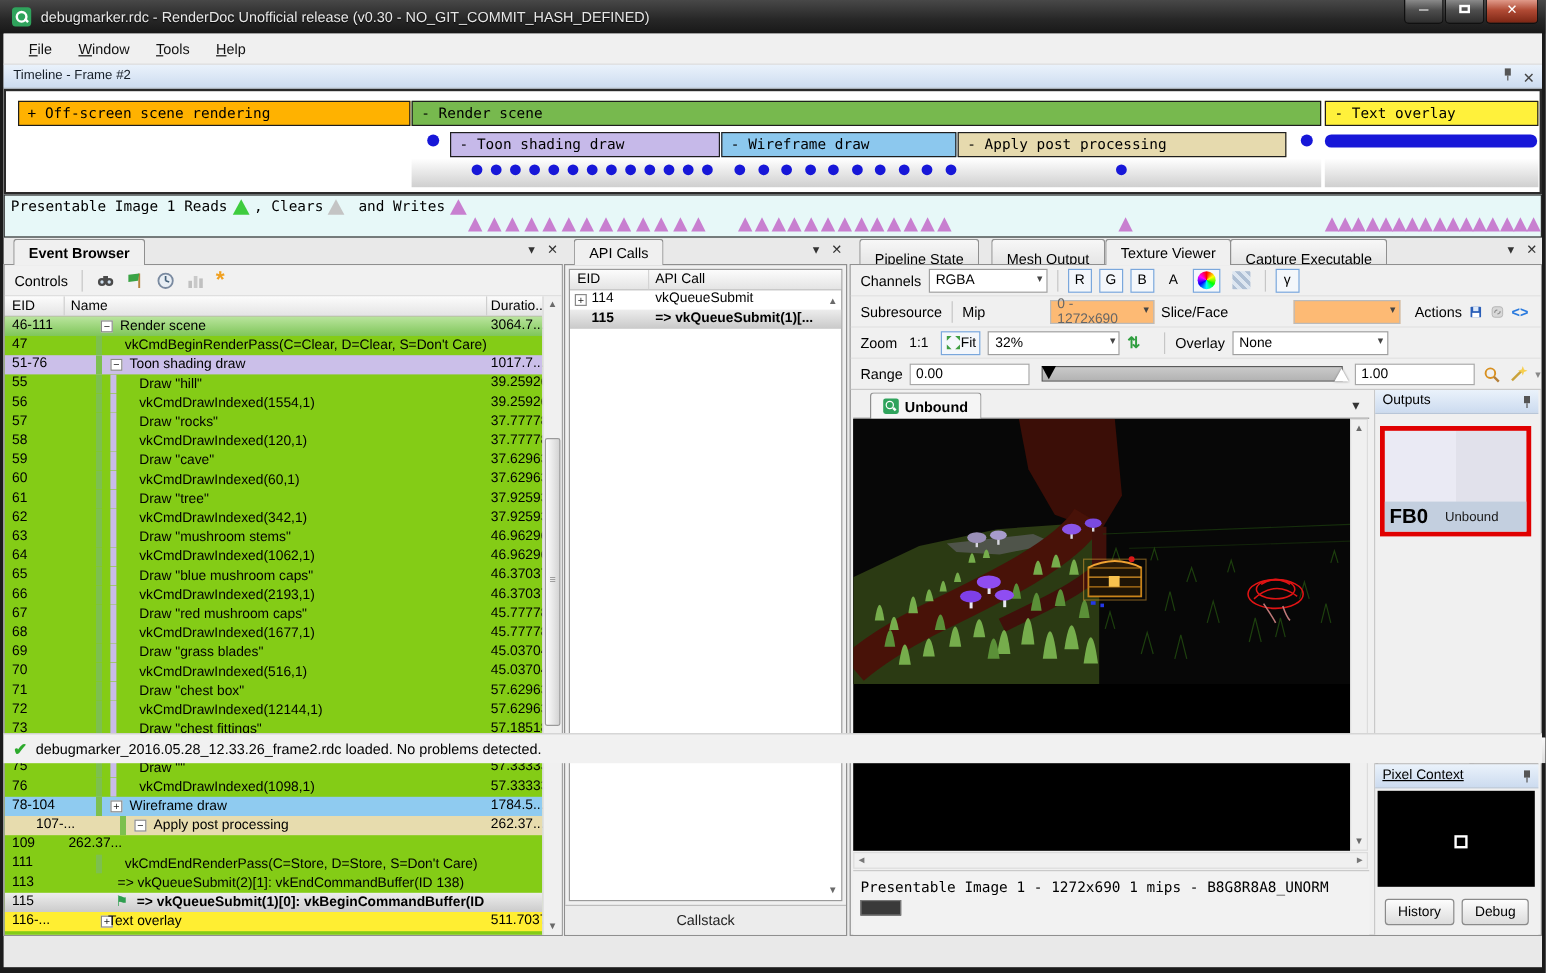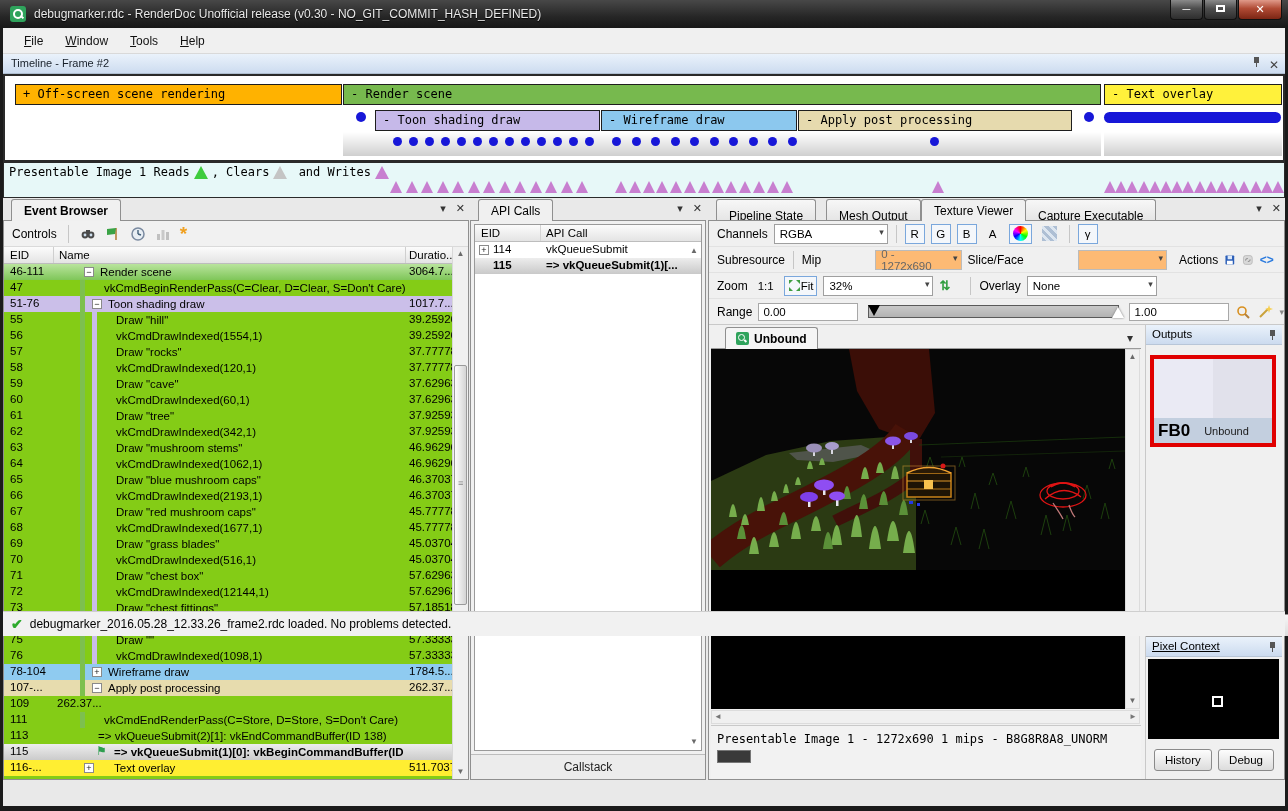--- a/index.html
+++ b/index.html
@@ -48,21 +48,21 @@
   .gh-name{flex:1;padding-left:5px;border-right:1px solid #cfcfcf;line-height:16px;}
   .gh-dur{width:46px;padding-left:3px;line-height:16px;overflow:hidden;white-space:nowrap;}
   .eb-rows{position:absolute;left:0;top:43px;right:16px;bottom:0;background:#84cc16;overflow:hidden;}
   .ebrow{height:16px;display:flex;font-size:11.5px;position:relative;}
   .eb-eid{width:50px;padding-left:6px;line-height:15px;flex:none;}
   .eb-name{flex:1;position:relative;overflow:hidden;}
   .eb-dur{width:46px;padding-left:3px;line-height:15px;flex:none;white-space:nowrap;}
   .hl-green{background:linear-gradient(#b9e49d,#7fc659);}
   .hl-purple{background:#cbbfe9;}
   .hl-blue{background:#8fcbf0;}
-  .hl-tan{background:#e7dcae;}
+  .hl-tan{background:#e7dcae;padding-left:20px;}
   .hl-yellow{background:#ffee32;}
   .hl-sel{background:linear-gradient(#ededed,#cbcbcb);}
   .gbar{position:absolute;top:0;width:5px;height:16px;}
   .gbar-g{background:#7dc04f;}
   .gbar-p{background:#c9bce9;}
   .gbar-t{background:#ded2a2;}
   .expbox{position:absolute;top:3px;width:10px;height:10px;border:1px solid #8a8a8a;background:#fff;font-size:9px;line-height:8px;text-align:center;color:#222;}
   .eb-label{position:absolute;top:1px;white-space:nowrap;line-height:14px;}
   .rowflag{position:absolute;top:1px;font-size:12px;color:#2e9e4f;line-height:13px;}
   
@@ -556,21 +556,21 @@
               <div class="eb-name">
                 <span class="rowflag" style="left: 42px;">⚑</span>
                 <span class="eb-label" style="left: 60px; font-weight: bold;">=&gt; vkQueueSubmit(1)[0]: vkBeginCommandBuffer(ID 1...</span>
               </div>
               <div class="eb-dur"></div>
             </div>
             <div class="ebrow hl-yellow">
               <div class="eb-eid">116-...</div>
               <div class="eb-name">
                 <span class="expbox" style="left: 30px;">+</span>
-                <span class="eb-label" style="left: 60px;">Text overlay</span>
+                <span class="eb-label" style="left: 36px;">Text overlay</span>
               </div>
               <div class="eb-dur">511.7037</div>
             </div>
           </div>
         <div class="vscroll">
           <span class="sarrow" style="top:0;">▲</span>
           <span class="sarrow" style="bottom:0;">▼</span>
           <span class="vthumb" style="top:118px;height:240px;"></span>
         </div>
       </div>
@@ -625,21 +625,21 @@
           </div>
         <span class="panel-icons">
           <span>▾</span>
           <span>✕</span>
         </span>
       </div>
       <div class="panel-body">
         <div class="tv-toolbar">
           <div class="tvrow" style="top:0;">
             <span>Channels</span>
-            <span class="combo" style="width:114px;">
+            <span class="combo" style="width:99px;">
                 <span>RGBA</span>
               </span>
             <span class="tsep"></span>
             <span class="tvbtn">
                 <span>R</span>
               </span>
             <span class="tvbtn">
                 <span>G</span>
               </span>
             <span class="tvbtn">

